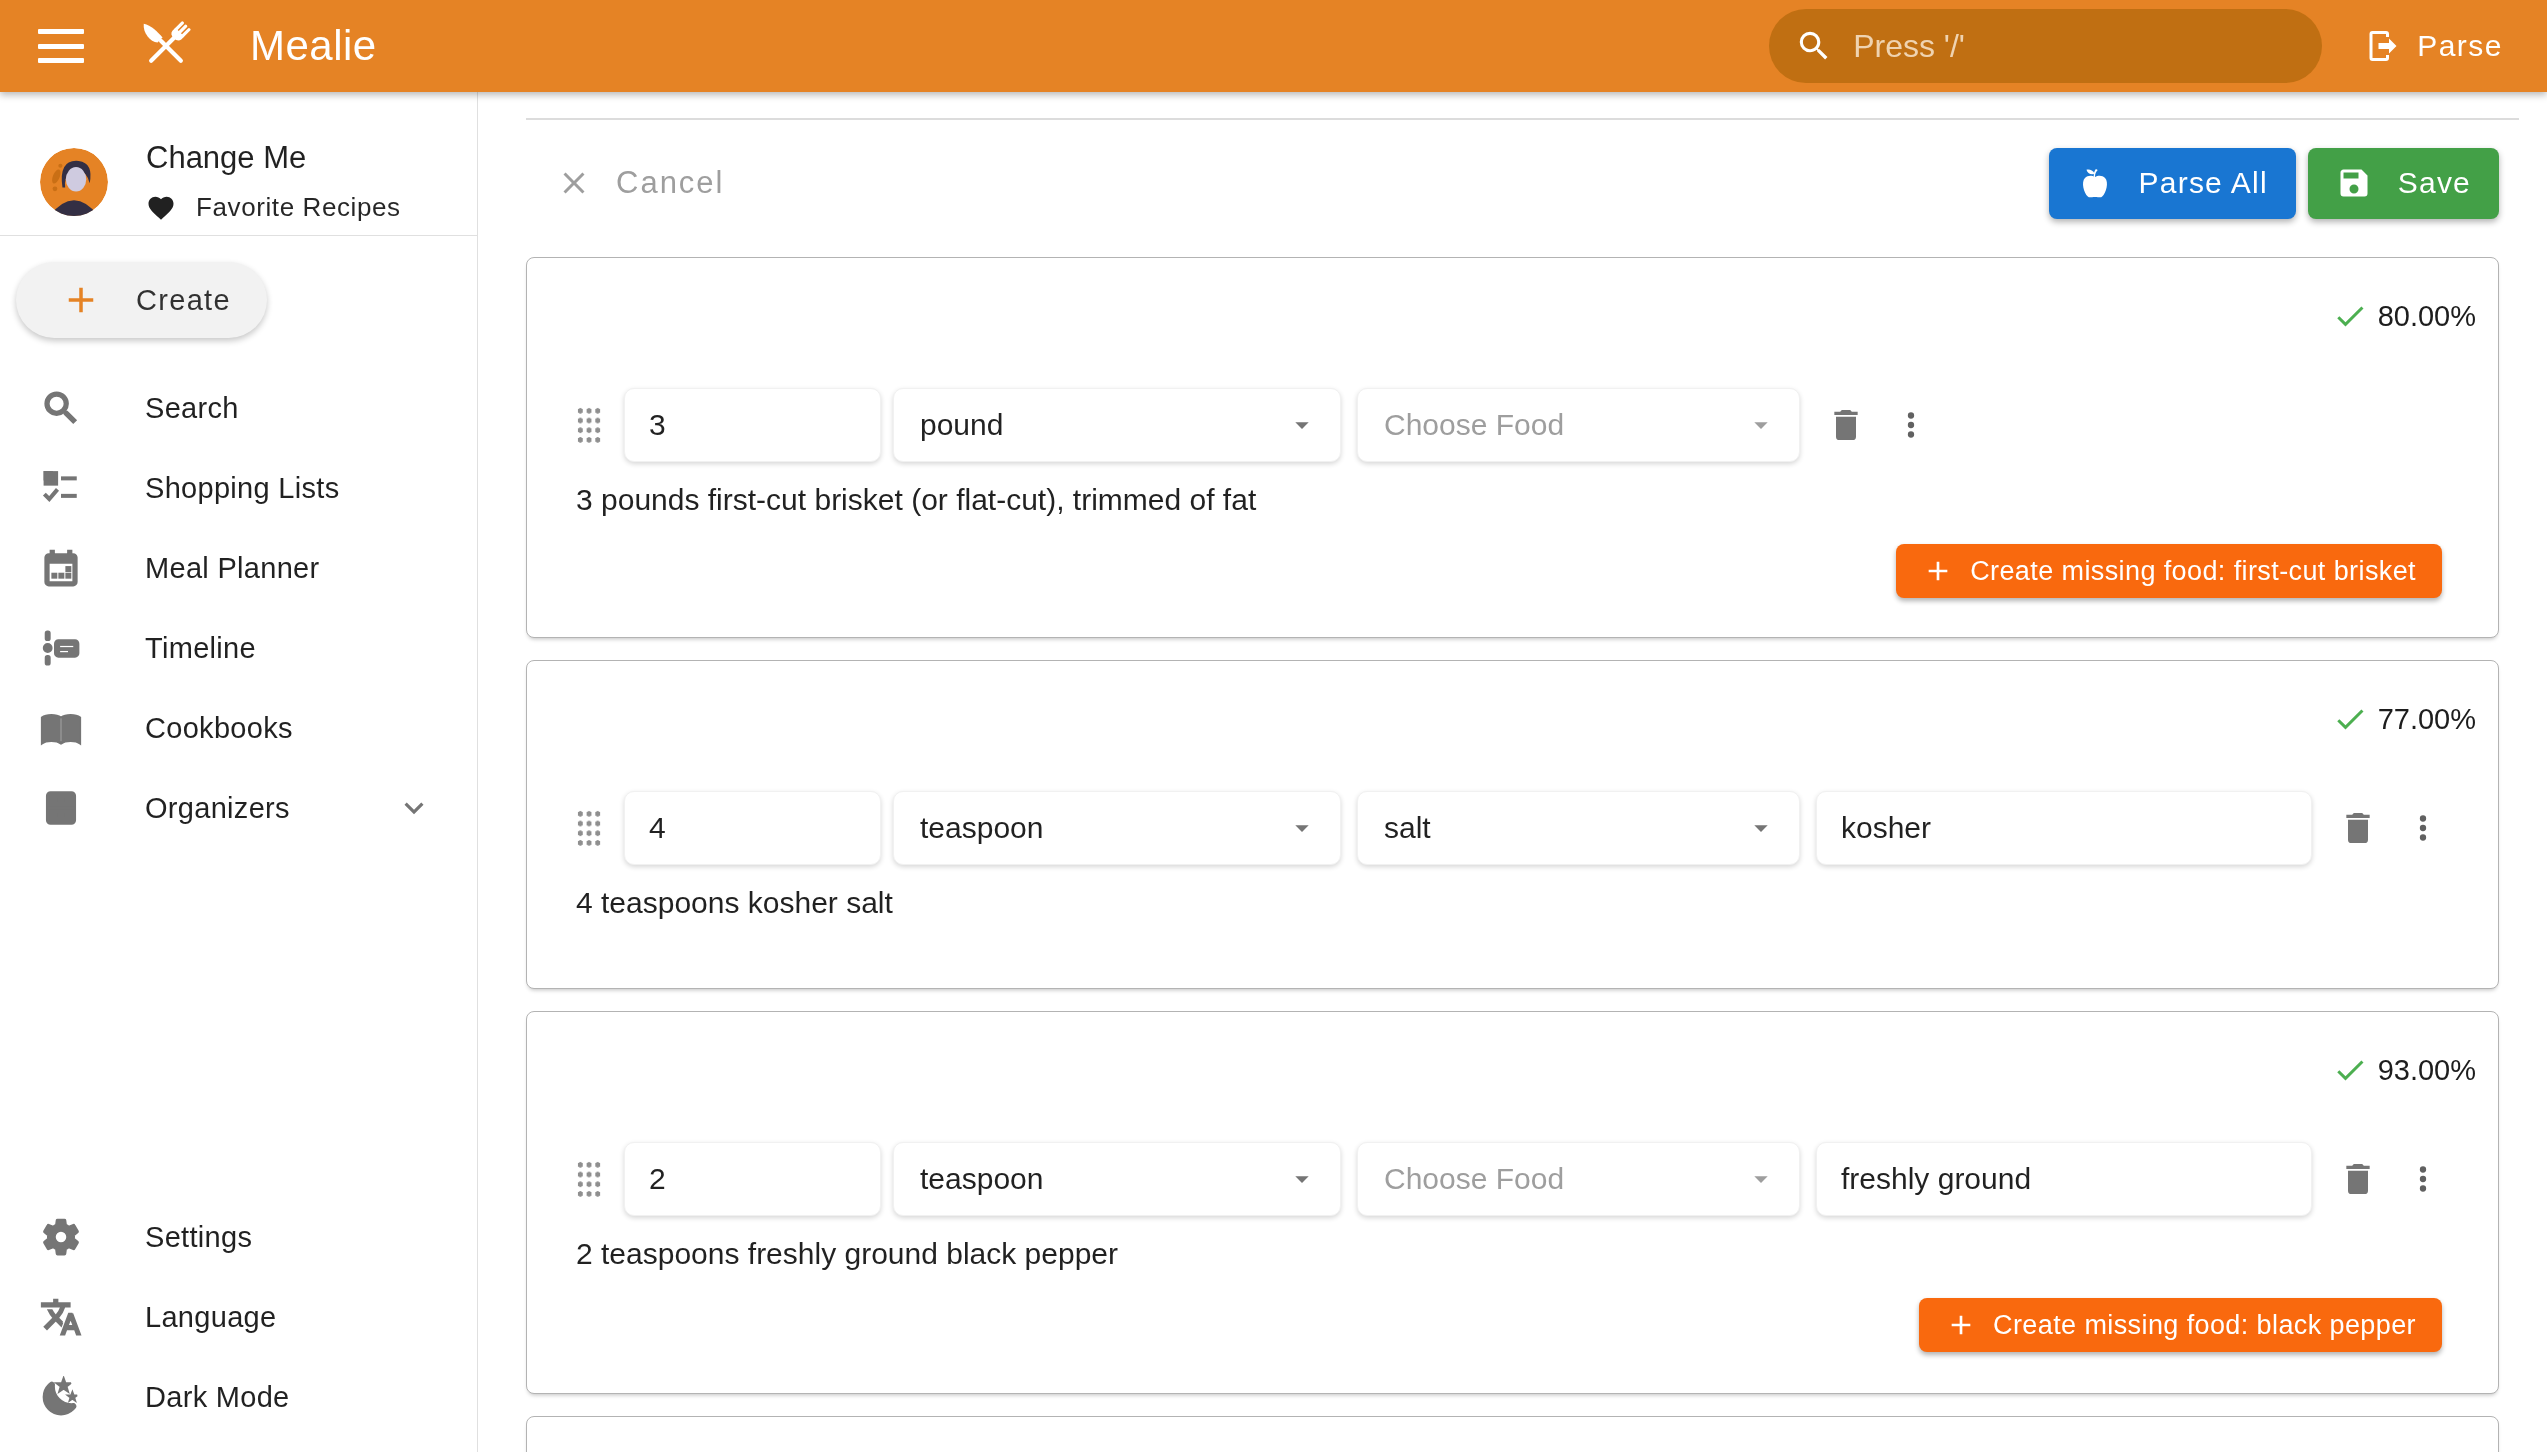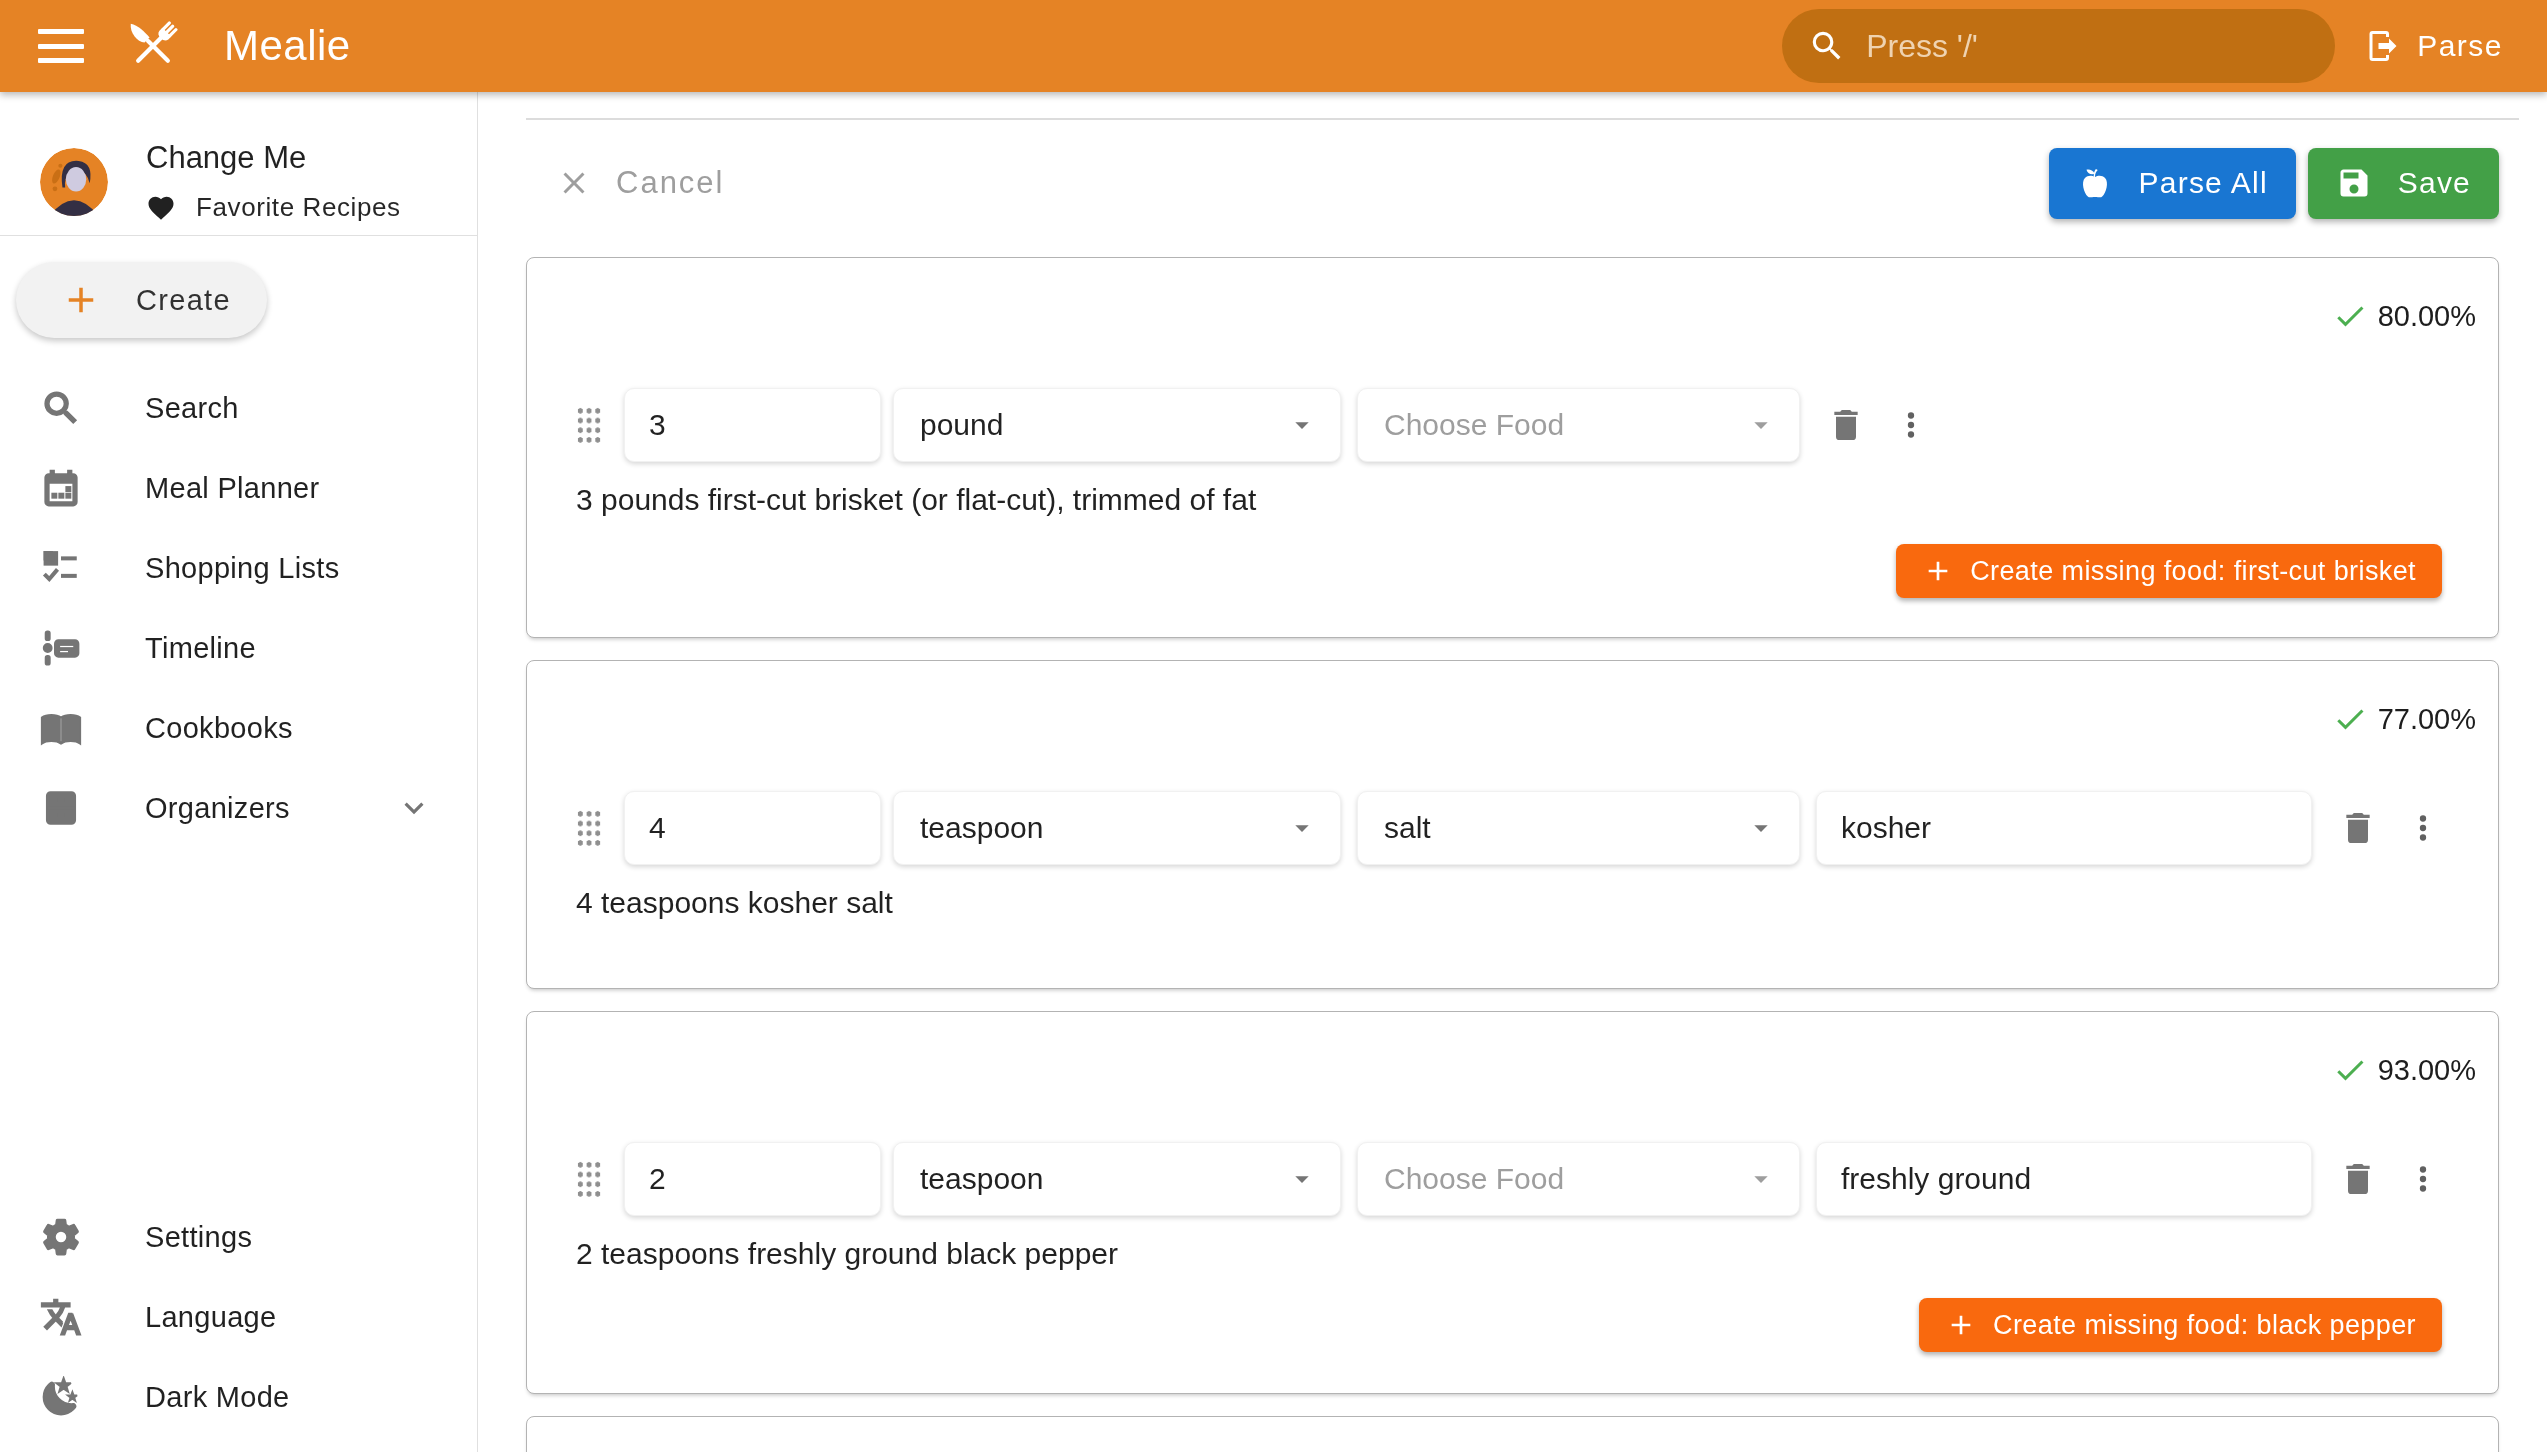--- a/index.html
+++ b/index.html
@@ -10,21 +10,21 @@
     --create-missing-orange:#F9690E;
     --check-green:#4CAF50;
   }
   *{box-sizing:border-box;margin:0;padding:0;}
   html,body{width:2547px;height:1453px;overflow:hidden;background:#fff;
     font-family:"Liberation Sans","DejaVu Sans",sans-serif;color:rgba(0,0,0,.87);}
   .app{position:relative;width:2547px;height:1453px;}
 
   
   .header{position:absolute;top:0;left:0;right:0;height:92px;background:var(--header-orange);
-    display:flex;align-items:center;box-shadow:0 3px 7px rgba(0,0,0,.28);z-index:10;}
+    display:flex;align-items:center;box-shadow:0 3px 7px rgba(0,0,0,.28);z-index:10;gap:13px;}
   .burger{width:46px;height:34px;margin-left:38px;display:flex;flex-direction:column;justify-content:space-between;cursor:pointer;}
   .burger span{display:block;height:5px;background:#fff;border-radius:1px;}
   .logo{width:70px;height:70px;margin-left:34px;}
   .app-title{color:#fff;font-size:42px;font-weight:400;letter-spacing:0.5px;margin-left:36px;}
   .hspacer{flex:1;}
   .search-pill{width:553px;height:74px;border-radius:37px;background:var(--search-pill);
     display:flex;align-items:center;padding:0 26px;cursor:text;}
   .search-pill svg{width:38px;height:38px;flex:none;}
   .search-ph{margin-left:20px;font-size:32px;color:rgba(255,244,230,.75);}
   .logout{display:flex;align-items:center;gap:16px;margin:0 44px 0 30px;color:#fff;cursor:pointer;}
@@ -176,41 +176,41 @@
     </button>
 
     <div class="nav">
       <div class="nav-item">
         <svg class="nav-icon" viewBox="0 0 24 24" stroke="none">
             <path d="M9.5,3A6.5,6.5 0 0,1 16,9.5C16,11.11 15.41,12.59 14.44,13.73L14.71,14H15.5L20.5,19L19,20.5L14,15.5V14.71L13.73,14.44C12.59,15.41 11.11,16 9.5,16A6.5,6.5 0 0,1 3,9.5A6.5,6.5 0 0,1 9.5,3M9.5,5C7,5 5,7 5,9.5C5,12 7,14 9.5,14C12,14 14,12 14,9.5C14,7 12,5 9.5,5Z"></path>
           </svg>
         <span class="nav-label">Search</span>
       </div>
       <div class="nav-item">
-        <svg class="nav-icon" viewBox="0 0 24 24" stroke="none">
-            <path d="M19,4H18V2H16V4H8V2H6V4H5A2,2 0 0,0 3,6V20A2,2 0 0,0 5,22H19A2,2 0 0,0 21,20V6A2,2 0 0,0 19,4M19,20H5V9H19V20Z"></path>
-            <rect x="7" y="15.2" width="2.4" height="2.4"></rect>
-            <rect x="11" y="15.2" width="2.4" height="2.4"></rect>
-            <rect x="15" y="15.2" width="2.4" height="2.4"></rect>
-            <rect x="15" y="11.4" width="2.4" height="2.4"></rect>
-          </svg>
-        <span class="nav-label">Meal Planner</span>
-      </div>
-      <div class="nav-item">
         <svg class="nav-icon" viewBox="0 0 24 24" fill="none" stroke-width="2.3">
             <rect x="3.2" y="3.5" width="6" height="6"></rect>
             <path d="M3.2 3.5 h3 v3 h-3 Z" fill="#757575"></path>
             <line x1="12" y1="6.5" x2="21" y2="6.5"></line>
             <path d="M2.5 15.5 L5.3 18.3 L10 12.8" fill="none"></path>
             <line x1="12" y1="16.5" x2="21" y2="16.5"></line>
           </svg>
         <span class="nav-label">Shopping Lists</span>
       </div>
       <div class="nav-item">
         <svg class="nav-icon" viewBox="0 0 24 24" stroke="none">
+            <path d="M19,4H18V2H16V4H8V2H6V4H5A2,2 0 0,0 3,6V20A2,2 0 0,0 5,22H19A2,2 0 0,0 21,20V6A2,2 0 0,0 19,4M19,20H5V9H19V20Z"></path>
+            <rect x="7" y="15.2" width="2.4" height="2.4"></rect>
+            <rect x="11" y="15.2" width="2.4" height="2.4"></rect>
+            <rect x="15" y="15.2" width="2.4" height="2.4"></rect>
+            <rect x="15" y="11.4" width="2.4" height="2.4"></rect>
+          </svg>
+        <span class="nav-label">Meal Planner</span>
+      </div>
+      <div class="nav-item">
+        <svg class="nav-icon" viewBox="0 0 24 24" stroke="none">
             <rect x="3.2" y="2.5" width="2.4" height="5" rx="1"></rect>
             <circle cx="4.4" cy="12" r="2.3"></circle>
             <rect x="3.2" y="16.5" width="2.4" height="5" rx="1"></rect>
             <rect x="8.5" y="7.5" width="13.5" height="9.5" rx="2"></rect>
             <rect x="11" y="10.3" width="8.5" height="1.7" fill="#fff"></rect>
             <rect x="11" y="13.2" width="5.5" height="1.7" fill="#fff"></rect>
           </svg>
         <span class="nav-label">Timeline</span>
       </div>
       <div class="nav-item">

